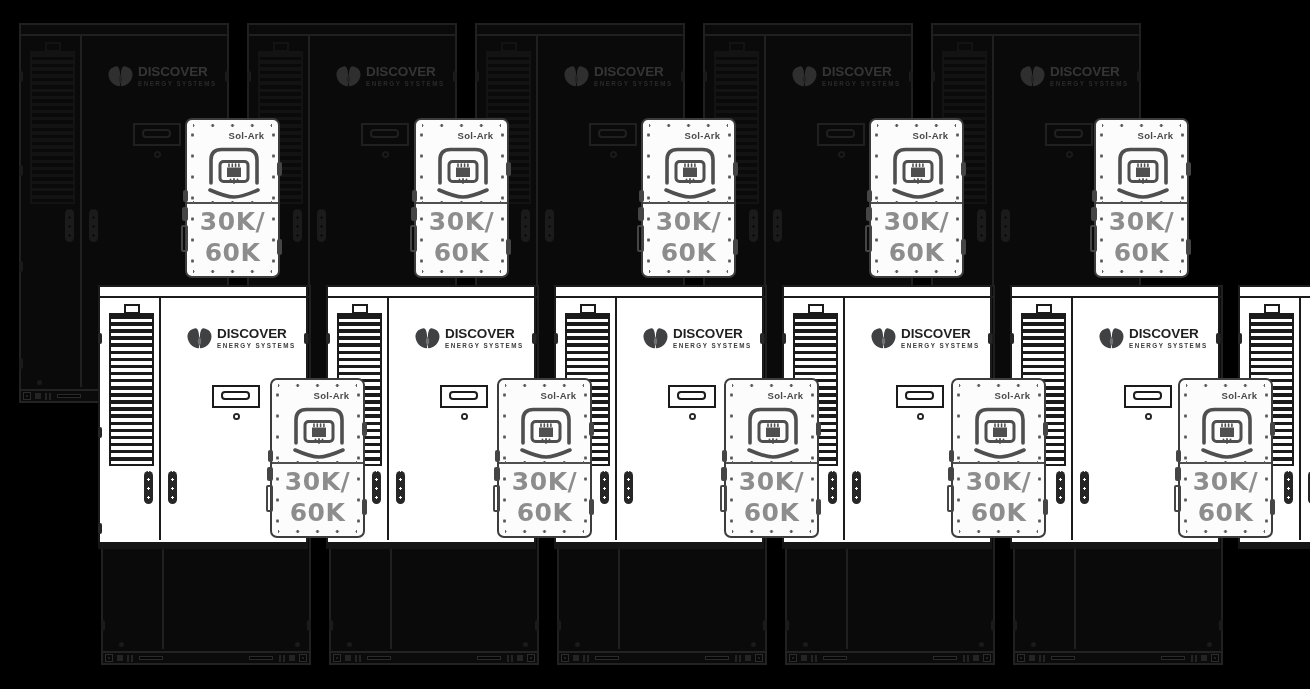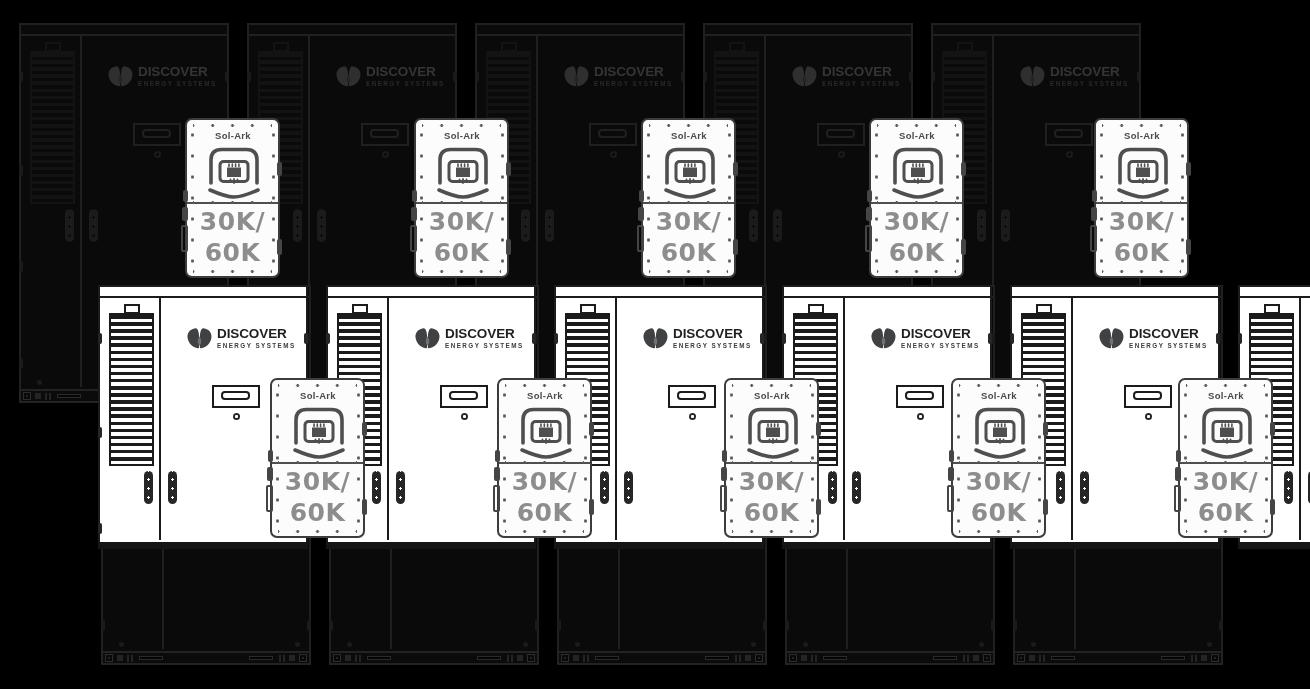--- a/index.html
+++ b/index.html
@@ -63,21 +63,21 @@
   
   .inverter{position:absolute;width:95px;height:160px;box-sizing:border-box;background:#fcfcfc;
     border:2px solid #3c3c3c;border-radius:7px;}
   .inverter>div{position:absolute;}
   .sc{background-image:radial-gradient(circle,#585858 1.3px,rgba(0,0,0,0) 1.7px);background-position:center;}
   .sc-t{left:6px;right:6px;top:2.5px;height:5px;background-size:19.8px 5px;background-repeat:repeat-x;}
   .sc-b{left:6px;right:6px;bottom:2.5px;height:5px;background-size:19.8px 5px;background-repeat:repeat-x;}
   .sc-l{top:9px;bottom:9px;left:2.5px;width:5px;background-size:5px 21px;background-repeat:repeat-y;}
   .sc-r{top:9px;bottom:9px;right:2.5px;width:5px;background-size:5px 21px;background-repeat:repeat-y;}
   .sc-d{left:6px;right:6px;top:79.5px;height:5px;background-size:19.8px 5px;background-repeat:repeat-x;}
-  .inv-brand{top:10px;left:0;right:0;font-size:9.5px;font-weight:700;
+  .inv-brand{top:10px;left:0;right:0;text-align:center;font-size:9.5px;font-weight:700;
     letter-spacing:.3px;color:#4a4a4a;padding-left:28px;}
   .inv-icon{position:absolute;left:16px;top:25px;width:62px;height:54px;}
   .inv-divider{left:0;right:0;top:82px;height:2px;background:#4f4f4f;}
   .inv-rating{top:86px;left:0;right:0;text-align:center;
     font-family:"DejaVu Sans",sans-serif;font-size:25px;line-height:31px;font-weight:700;
     letter-spacing:.5px;color:#8d8d8d;}
   .clip{position:absolute;background:#454545;border-radius:2px;}
   .cl-a{left:-4px;top:70px;width:5px;height:12px;}
   .cl-b{left:-5px;top:87px;width:6px;height:14px;}
   .cl-c{left:-6px;top:105px;width:7px;height:27px;background:none;border:2px solid #454545;box-sizing:border-box;}

